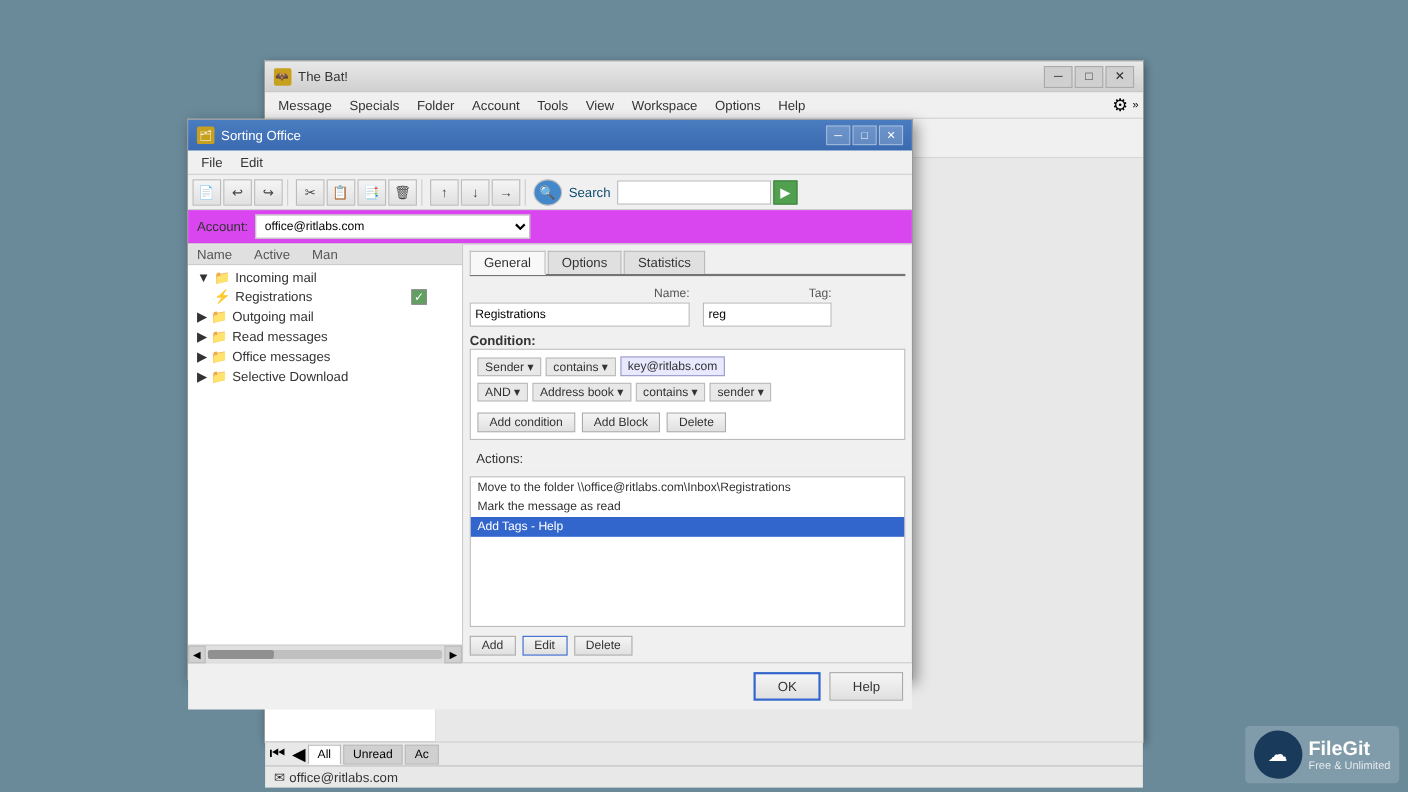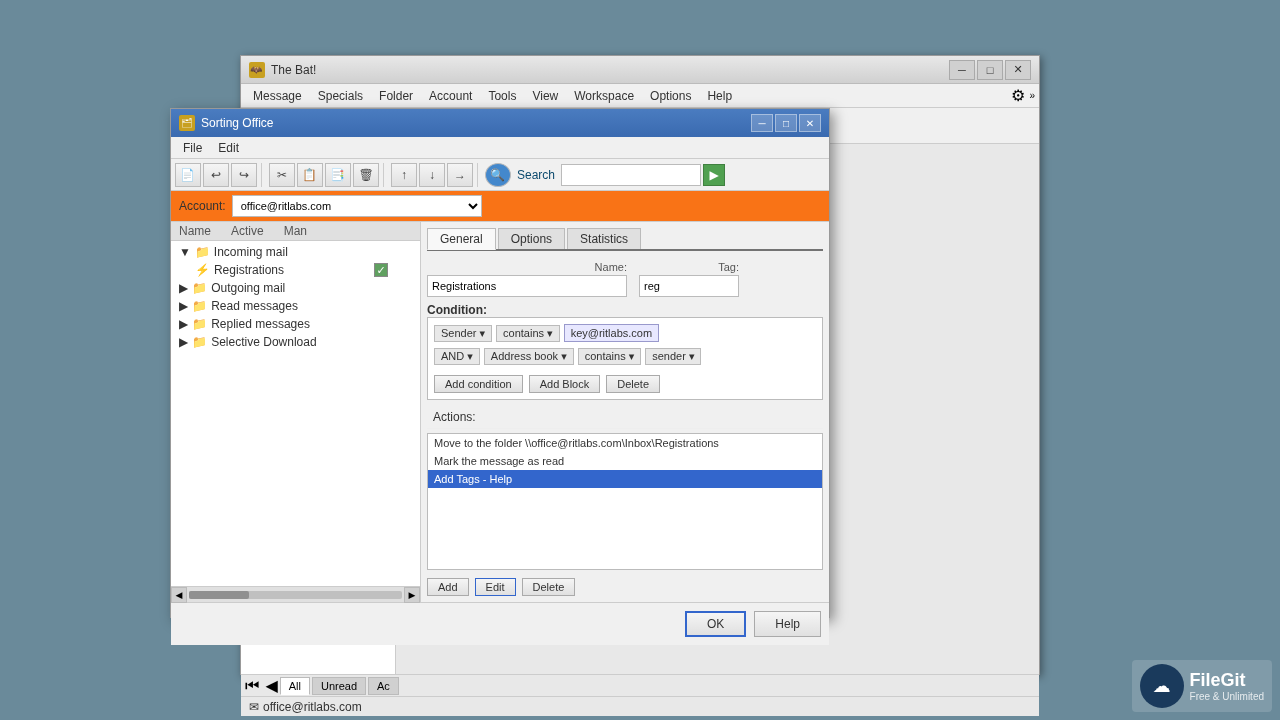--- a/index.html
+++ b/index.html
@@ -216,21 +216,21 @@
       height: calc(100% - 128px);
     }
 
     
     .account-row {
       padding: 4px 8px;
       display: flex;
       align-items: center;
       gap: 6px;
       border-bottom: 1px solid #ccc;
-      background: #f97316;
+      background: #d946ef;
     }
     .account-label { font-size: 12px; color: #333; }
     .account-select {
       height: 22px;
       border: 1px solid #bbb;
       padding: 0 4px;
       font-size: 11px;
       background: white;
       flex: 1;
       max-width: 250px;
@@ -328,21 +328,21 @@
     .field-group { display: flex; flex-direction: column; gap: 2px; align-items: flex-end; }
     .field-label { font-size: 11px; color: #555; }
     .field-input {
       height: 22px;
       border: 1px solid #bbb;
       padding: 0 4px;
       font-size: 11px;
       background: white;
     }
     .field-input-wide { width: 200px; }
-    .field-input-narrow { width: 100px; }
+    .field-input-narrow { width: 117px; }
 
     
     .condition-box {
       border: 1px solid #bbb;
       background: white;
       padding: 6px;
       display: flex;
       flex-direction: column;
       gap: 6px;
     }
@@ -722,21 +722,21 @@
           <span>Outgoing mail</span>
         </div>
         <div class="filter-folder">
           <span>▶</span>
           <span>📁</span>
           <span>Read messages</span>
         </div>
         <div class="filter-folder">
           <span>▶</span>
           <span>📁</span>
-          <span>Replied messages</span>
+          <span>Office messages</span>
         </div>
         <div class="filter-folder">
           <span>▶</span>
           <span>📁</span>
           <span>Selective Download</span>
         </div>
       </div>
 
       <div class="dialog-scroll-bar">
         <div class="scroll-btn">◀</div>

